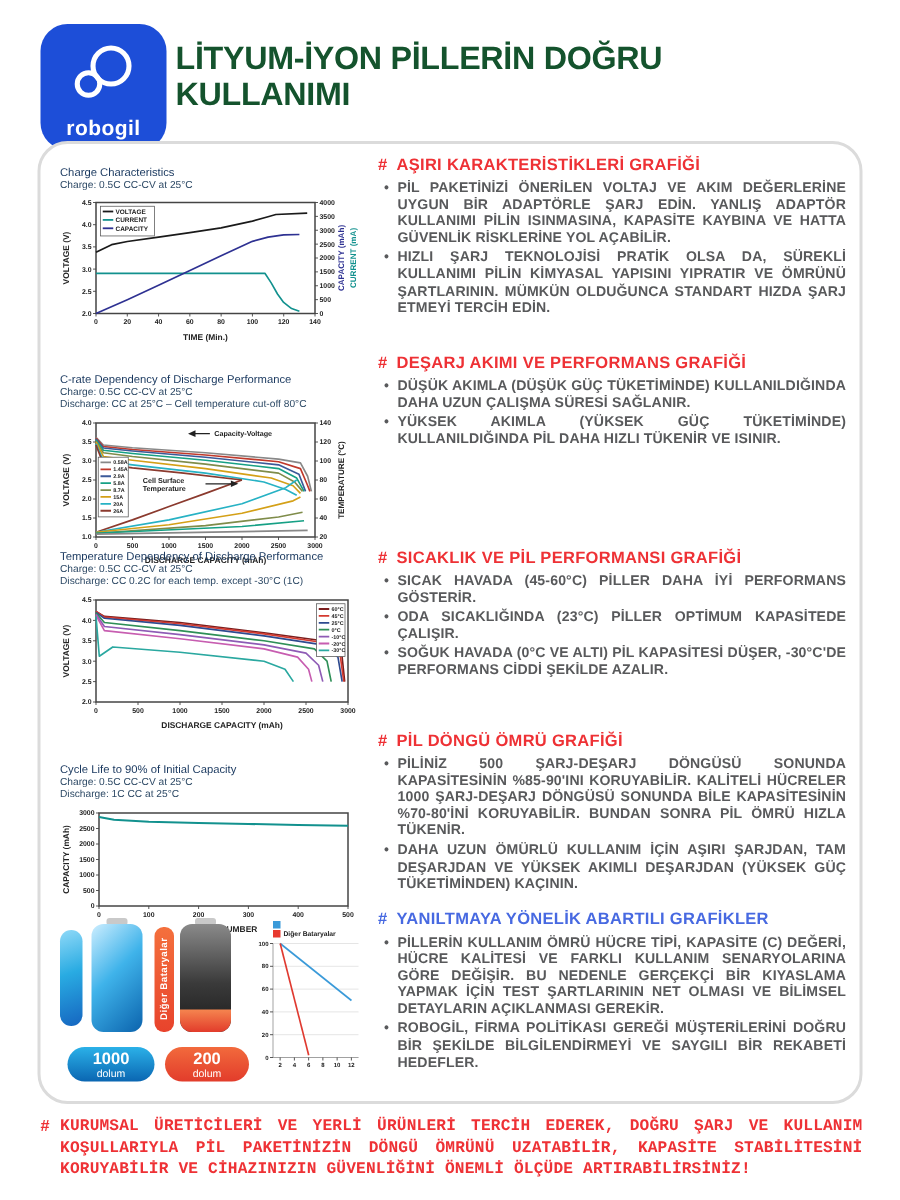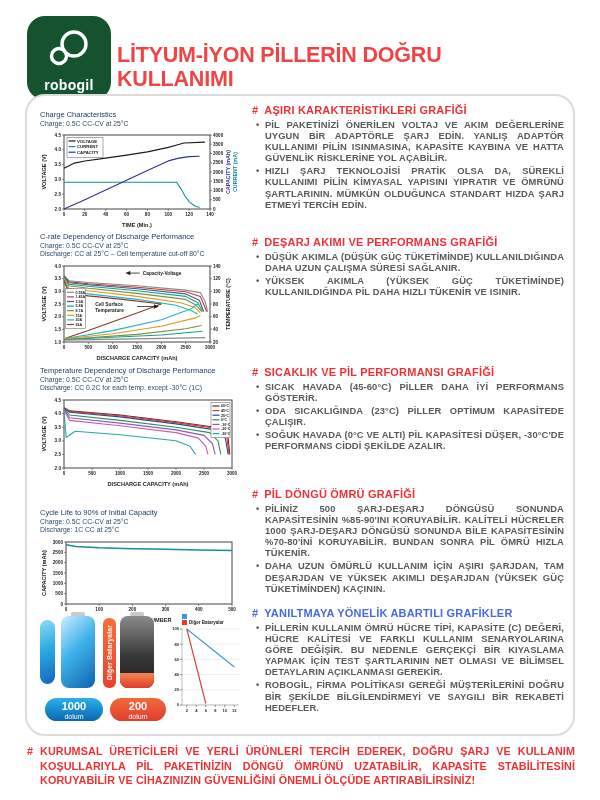--- a/index.html
+++ b/index.html
@@ -1,24 +1,24 @@
 <!DOCTYPE html>
 <html><head>
 <meta charset="utf-8">
 <style>
   * { margin:0; padding:0; box-sizing:border-box; }
   html,body { width:600px; height:800px; }
   body { font-family:"Liberation Sans", sans-serif; background:#ffffff; }
   .page { position:relative; width:600px; height:800px; background:#fff; overflow:hidden; }
 
   
-  .logo { position:absolute; left:27px; top:16px; width:84px; height:84px; background:#14532d; border-radius:18px; display:flex; flex-direction:column; align-items:center; justify-content:flex-end; padding-bottom:7px; }
+  .logo { position:absolute; left:27px; top:16px; width:84px; height:84px; background:#1d4ed8; border-radius:18px; display:flex; flex-direction:column; align-items:center; justify-content:flex-end; padding-bottom:7px; }
   .logo svg { position:absolute; top:10px; left:50%; transform:translateX(-50%); }
   .logo-text { color:#fff; font-size:14px; font-weight:bold; letter-spacing:0.3px; }
-  .title { position:absolute; left:117px; top:28px; width:440px; font-size:21.5px; font-weight:800; color:#ef4444; line-height:1.1; letter-spacing:-0.2px;margin-top:16px; }
+  .title { position:absolute; left:117px; top:28px; width:440px; font-size:21.5px; font-weight:800; color:#14532d; line-height:1.1; letter-spacing:-0.2px; }
 
   
   .card { position:absolute; left:25px; top:94px; width:550px; height:642px; border:2px solid #DBDBDB; border-radius:20px; background:#fff; }
 
   
   .chart-block { position:absolute; left:40px; width:202px; }
   .ct { font-size:7.5px; font-weight:normal; color:#17365D; margin-bottom:1px; }
   .cs { font-size:6.8px; color:#2E4A66; line-height:1.25; }
   .csvg { display:block; width:200px; margin-top:2px; }
 
@@ -51,21 +51,21 @@
   .sec { position:absolute; left:252px; width:312px; }
   .sec-h { display:flex; gap:6px; font-size:11px; font-weight:800; letter-spacing:0.2px; margin-bottom:3px; }
   .sec-h.red { color:#EE3135; }
   .sec-h.blue { color:#4769E1; }
   .sec ul { list-style:none; padding-left:13px; }
   .sec li { position:relative; font-size:9.4px; font-weight:bold; color:#58595B; text-align:justify; line-height:1.18; margin-bottom:2px; letter-spacing:0.1px; }
   .sec li::before { content:"\2022"; position:absolute; left:-9px; top:0; color:#58595B; }
 
   
   .footer { position:absolute; left:27px; top:744px; width:548px; display:flex; gap:7px; font-size:10.8px; font-weight:800; color:#EE3135; line-height:1.35; }
-  .footer .txt { text-align:justify; letter-spacing:0.1px; }
+  .footer .txt { text-align:justify; letter-spacing:0.1px;font-family:Liberation Mono, monospace; }
 </style>
 </head>
 <body>
 
 <div class="page">
 
   <div class="logo">
     <svg width="46" height="44" viewBox="0 0 46 44">
       <circle cx="28" cy="18" r="12" fill="none" stroke="#ffffff" stroke-width="3.4"></circle>
       <circle cx="13" cy="30" r="7.5" fill="none" stroke="#ffffff" stroke-width="3.4"></circle>
@@ -140,21 +140,21 @@
         <rect x="27" y="7.5" width="36" height="19.799999999999997" fill="#ffffff" stroke="#555" stroke-width="0.5"></rect>
         <line x1="28.5" x2="35.5" y1="11" y2="11" stroke="#1a1a1a" stroke-width="1.2"></line>
         <text x="37" y="12.634" font-size="4.3" font-weight="bold" fill="#222">VOLTAGE</text>
         <line x1="28.5" x2="35.5" y1="16.6" y2="16.6" stroke="#12918e" stroke-width="1.2"></line>
         <text x="37" y="18.234" font-size="4.3" font-weight="bold" fill="#222">CURRENT</text>
         <line x1="28.5" x2="35.5" y1="22.2" y2="22.2" stroke="#2e3192" stroke-width="1.2"></line>
         <text x="37" y="23.834" font-size="4.3" font-weight="bold" fill="#222">CAPACITY</text>
       </svg>
   </div>
 
-  <div class="chart-block" style="top:232px">
+  <div class="chart-block" style="top:248px">
     <div class="ct">C-rate Dependency of Discharge Performance</div>
     <div class="cs">Charge: 0.5C CC-CV at 25°C</div>
     <div class="cs">Discharge: CC at 25°C – Cell temperature cut-off 80°C</div>
     <svg class="csvg" viewBox="0 0 200 100">
         <rect x="24" y="5" width="146" height="76" fill="none" stroke="#444" stroke-width="1"></rect>
         <line x1="24" x2="24" y1="81" y2="83" stroke="#444" stroke-width="0.6"></line>
         <text x="24" y="88.1" font-size="4.6" font-weight="bold" text-anchor="middle" fill="#222">0</text>
         <line x1="48.33333333333333" x2="48.33333333333333" y1="81" y2="83" stroke="#444" stroke-width="0.6"></line>
         <text x="48.33333333333333" y="88.1" font-size="4.6" font-weight="bold" text-anchor="middle" fill="#222">500</text>
         <line x1="72.66666666666666" x2="72.66666666666666" y1="81" y2="83" stroke="#444" stroke-width="0.6"></line>

